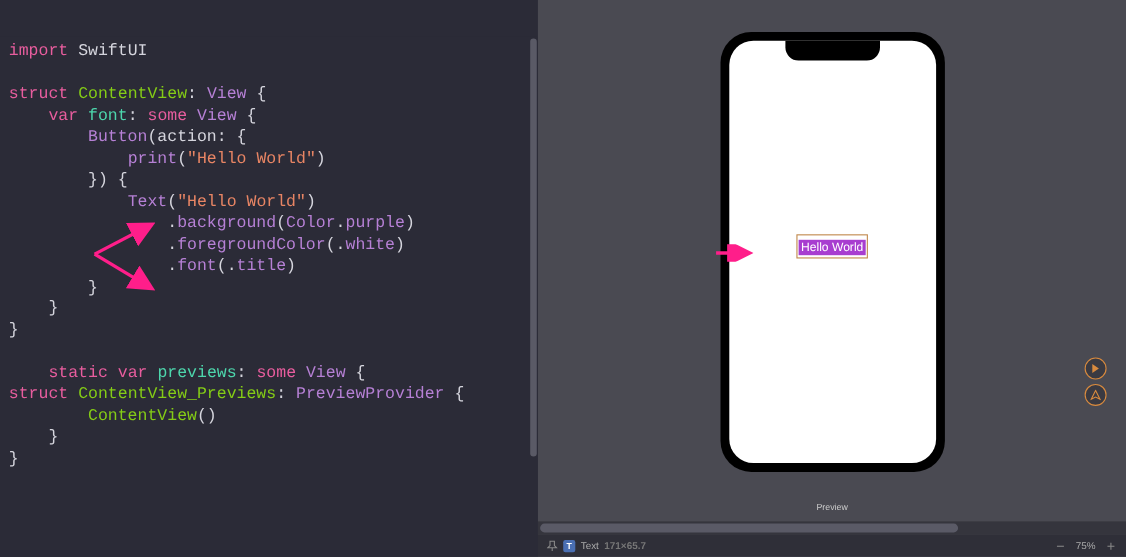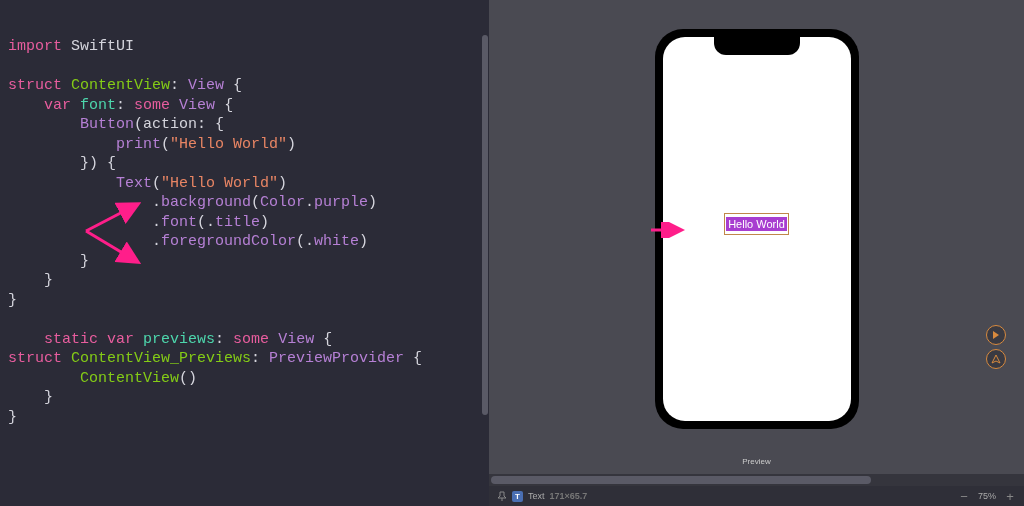--- a/index.html
+++ b/index.html
@@ -204,22 +204,22 @@
 <div class="editor">
   <div class="line"><span class="kw">import</span> <span>SwiftUI</span></div>
   <div class="line">&nbsp;</div>
   <div class="line"><span class="kw">struct</span> <span class="type">ContentView</span>: <span class="m">View</span> {</div>
   <div class="line">    <span class="kw">var</span> <span class="ident">font</span>: <span class="kw">some</span> <span class="m">View</span> {</div>
   <div class="line">        <span class="m">Button</span>(<span>action</span>: {</div>
   <div class="line">            <span class="m">print</span>(<span class="str">"Hello World"</span>)</div>
   <div class="line">        <span>}) {</span></div>
   <div class="line">            <span class="m">Text</span>(<span class="str">"Hello World"</span>)</div>
   <div class="line">                .<span class="m">background</span>(<span class="m">Color</span>.<span class="m">purple</span>)</div>
+  <div class="line">                .<span class="m">foregroundColor</span>(.<span class="m">white</span>)</div>
   <div class="line">                .<span class="m">font</span>(.<span class="m">title</span>)</div>
-  <div class="line">                .<span class="m">foregroundColor</span>(.<span class="m">white</span>)</div>
   <div class="line">        <span>}</span></div>
   <div class="line">    <span>}</span></div>
   <div class="line"><span>}</span></div>
   <div class="line">&nbsp;</div>
   <div class="line">    <span class="kw">static</span> <span class="kw">var</span> <span class="ident">previews</span>: <span class="kw">some</span> <span class="m">View</span> {</div>
   <div class="line"><span class="kw">struct</span> <span class="type">ContentView_Previews</span>: <span class="m">PreviewProvider</span> {</div>
   <div class="line">        <span class="type">ContentView</span>()</div>
   <div class="line">    <span>}</span></div>
   <div class="line"><span>}</span></div>
 

